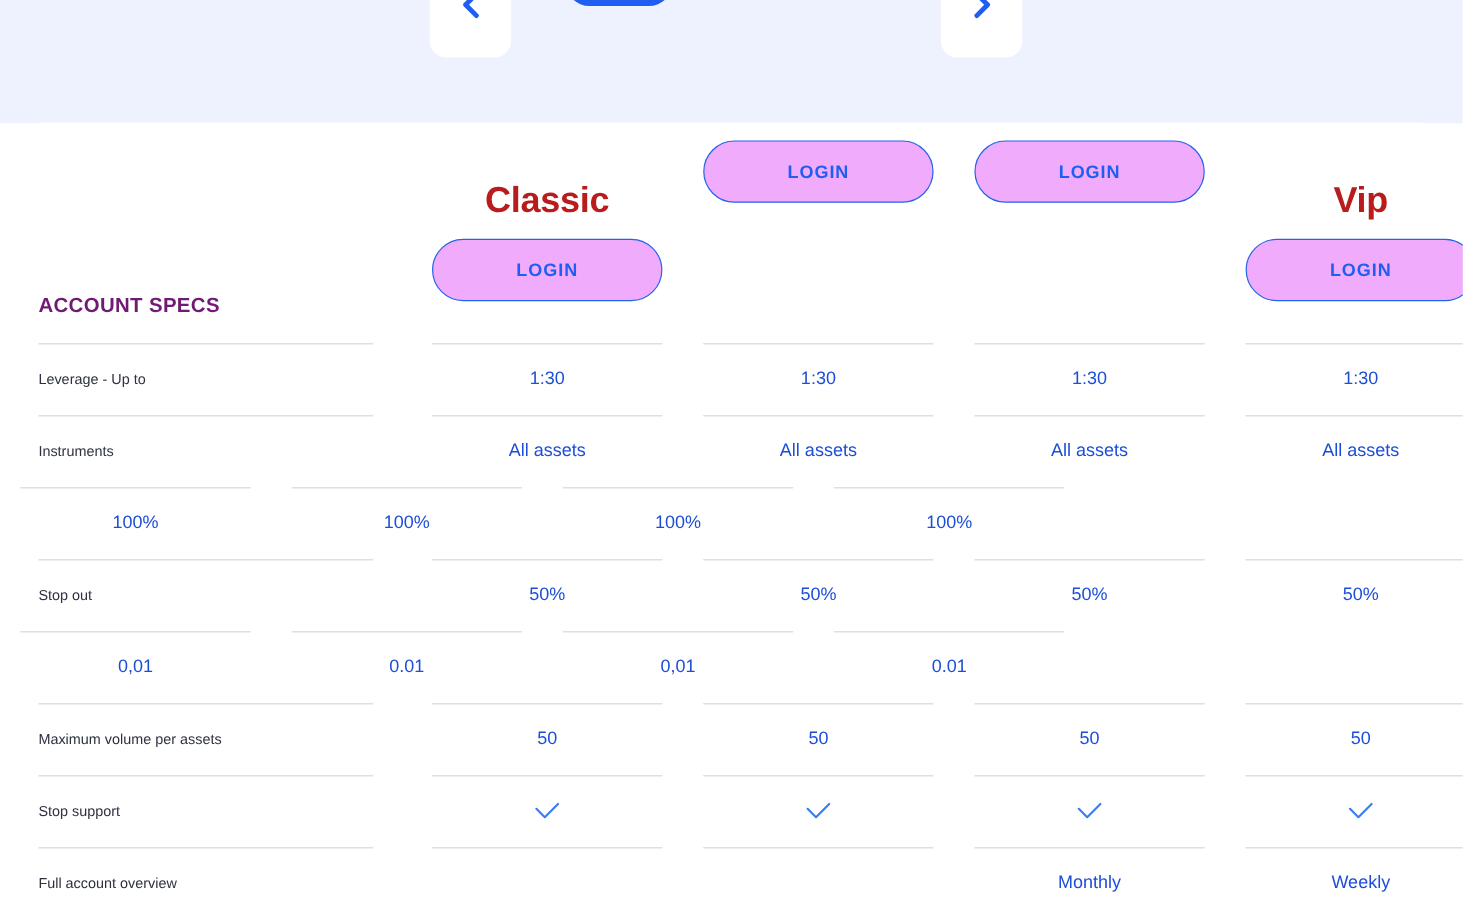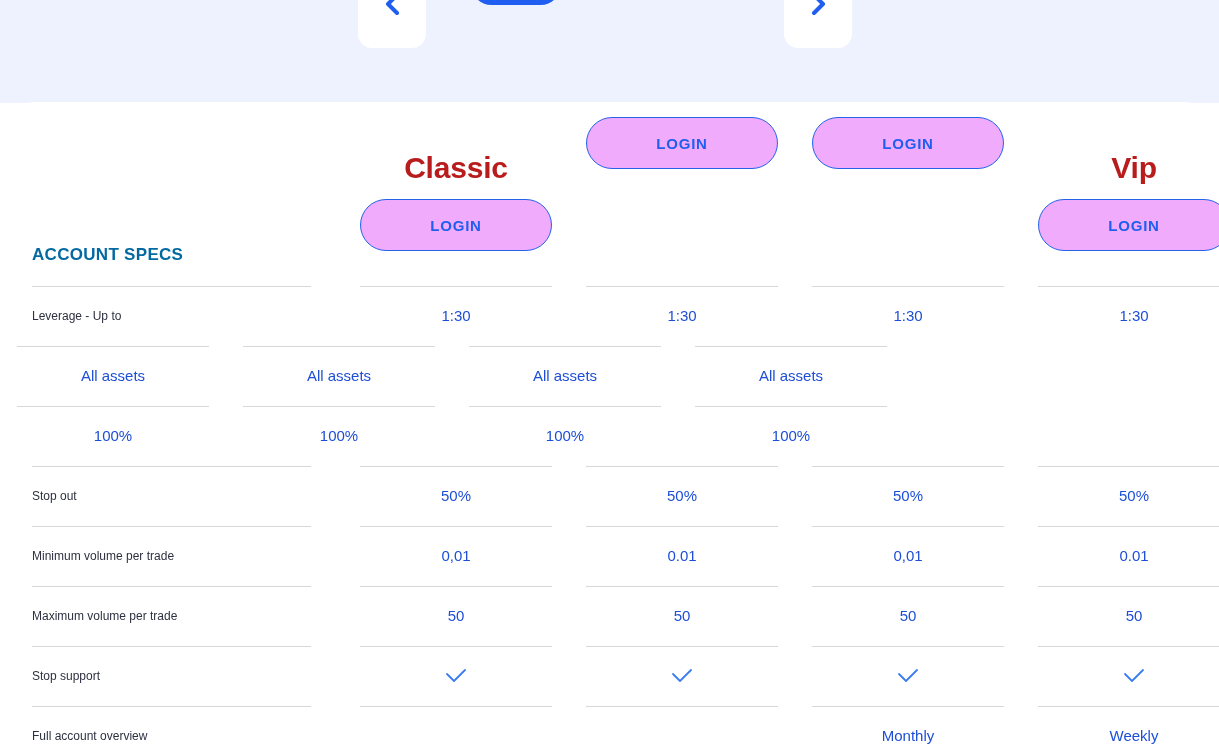--- a/index.html
+++ b/index.html
@@ -116,21 +116,21 @@
     color: #1f5ef0;
     font-size: 15px;
     font-weight: bold;
     letter-spacing: 0.8px;
     font-family: "Liberation Sans", sans-serif;
     cursor: pointer;
   }
   .specs-title {
     font-size: 17px;
     font-weight: bold;
-    color: #0369a1;
+    color: #701a75;
     letter-spacing: 0.3px;
     padding-top: 142px;
   }
 
   
   .data-row .cell { height: 60px; }
   .rule {
     position: absolute; top: 0; height: 1px;
     background: #d8d8d8;
   }
@@ -235,20 +235,24 @@
           <div class="cell cell-col">
             <div class="rule"></div>
             <div class="value-text">1:30</div>
           </div>
           <div class="cell cell-col">
             <div class="rule"></div>
             <div class="value-text">1:30</div>
           </div>
         </div>
         <div class="row data-row">
+          <div class="cell cell-label">
+            <div class="rule"></div>
+            <div class="label-text">Instruments</div>
+          </div>
           <div class="cell cell-col">
             <div class="rule"></div>
             <div class="value-text">All assets</div>
           </div>
           <div class="cell cell-col">
             <div class="rule"></div>
             <div class="value-text">All assets</div>
           </div>
           <div class="cell cell-col">
             <div class="rule"></div>
@@ -293,45 +297,41 @@
           <div class="cell cell-col">
             <div class="rule"></div>
             <div class="value-text">50%</div>
           </div>
           <div class="cell cell-col">
             <div class="rule"></div>
             <div class="value-text">50%</div>
           </div>
         </div>
         <div class="row data-row">
-          <div class="cell cell-label">
-            <div class="rule"></div>
-            <div class="label-text">Minimum volume per trade</div>
-          </div>
           <div class="cell cell-col">
             <div class="rule"></div>
             <div class="value-text">0,01</div>
           </div>
           <div class="cell cell-col">
             <div class="rule"></div>
             <div class="value-text">0.01</div>
           </div>
           <div class="cell cell-col">
             <div class="rule"></div>
             <div class="value-text">0,01</div>
           </div>
           <div class="cell cell-col">
             <div class="rule"></div>
             <div class="value-text">0.01</div>
           </div>
         </div>
         <div class="row data-row">
           <div class="cell cell-label">
             <div class="rule"></div>
-            <div class="label-text">Maximum volume per trade</div>
+            <div class="label-text">Maximum volume per assets</div>
           </div>
           <div class="cell cell-col">
             <div class="rule"></div>
             <div class="value-text">50</div>
           </div>
           <div class="cell cell-col">
             <div class="rule"></div>
             <div class="value-text">50</div>
           </div>
           <div class="cell cell-col">

